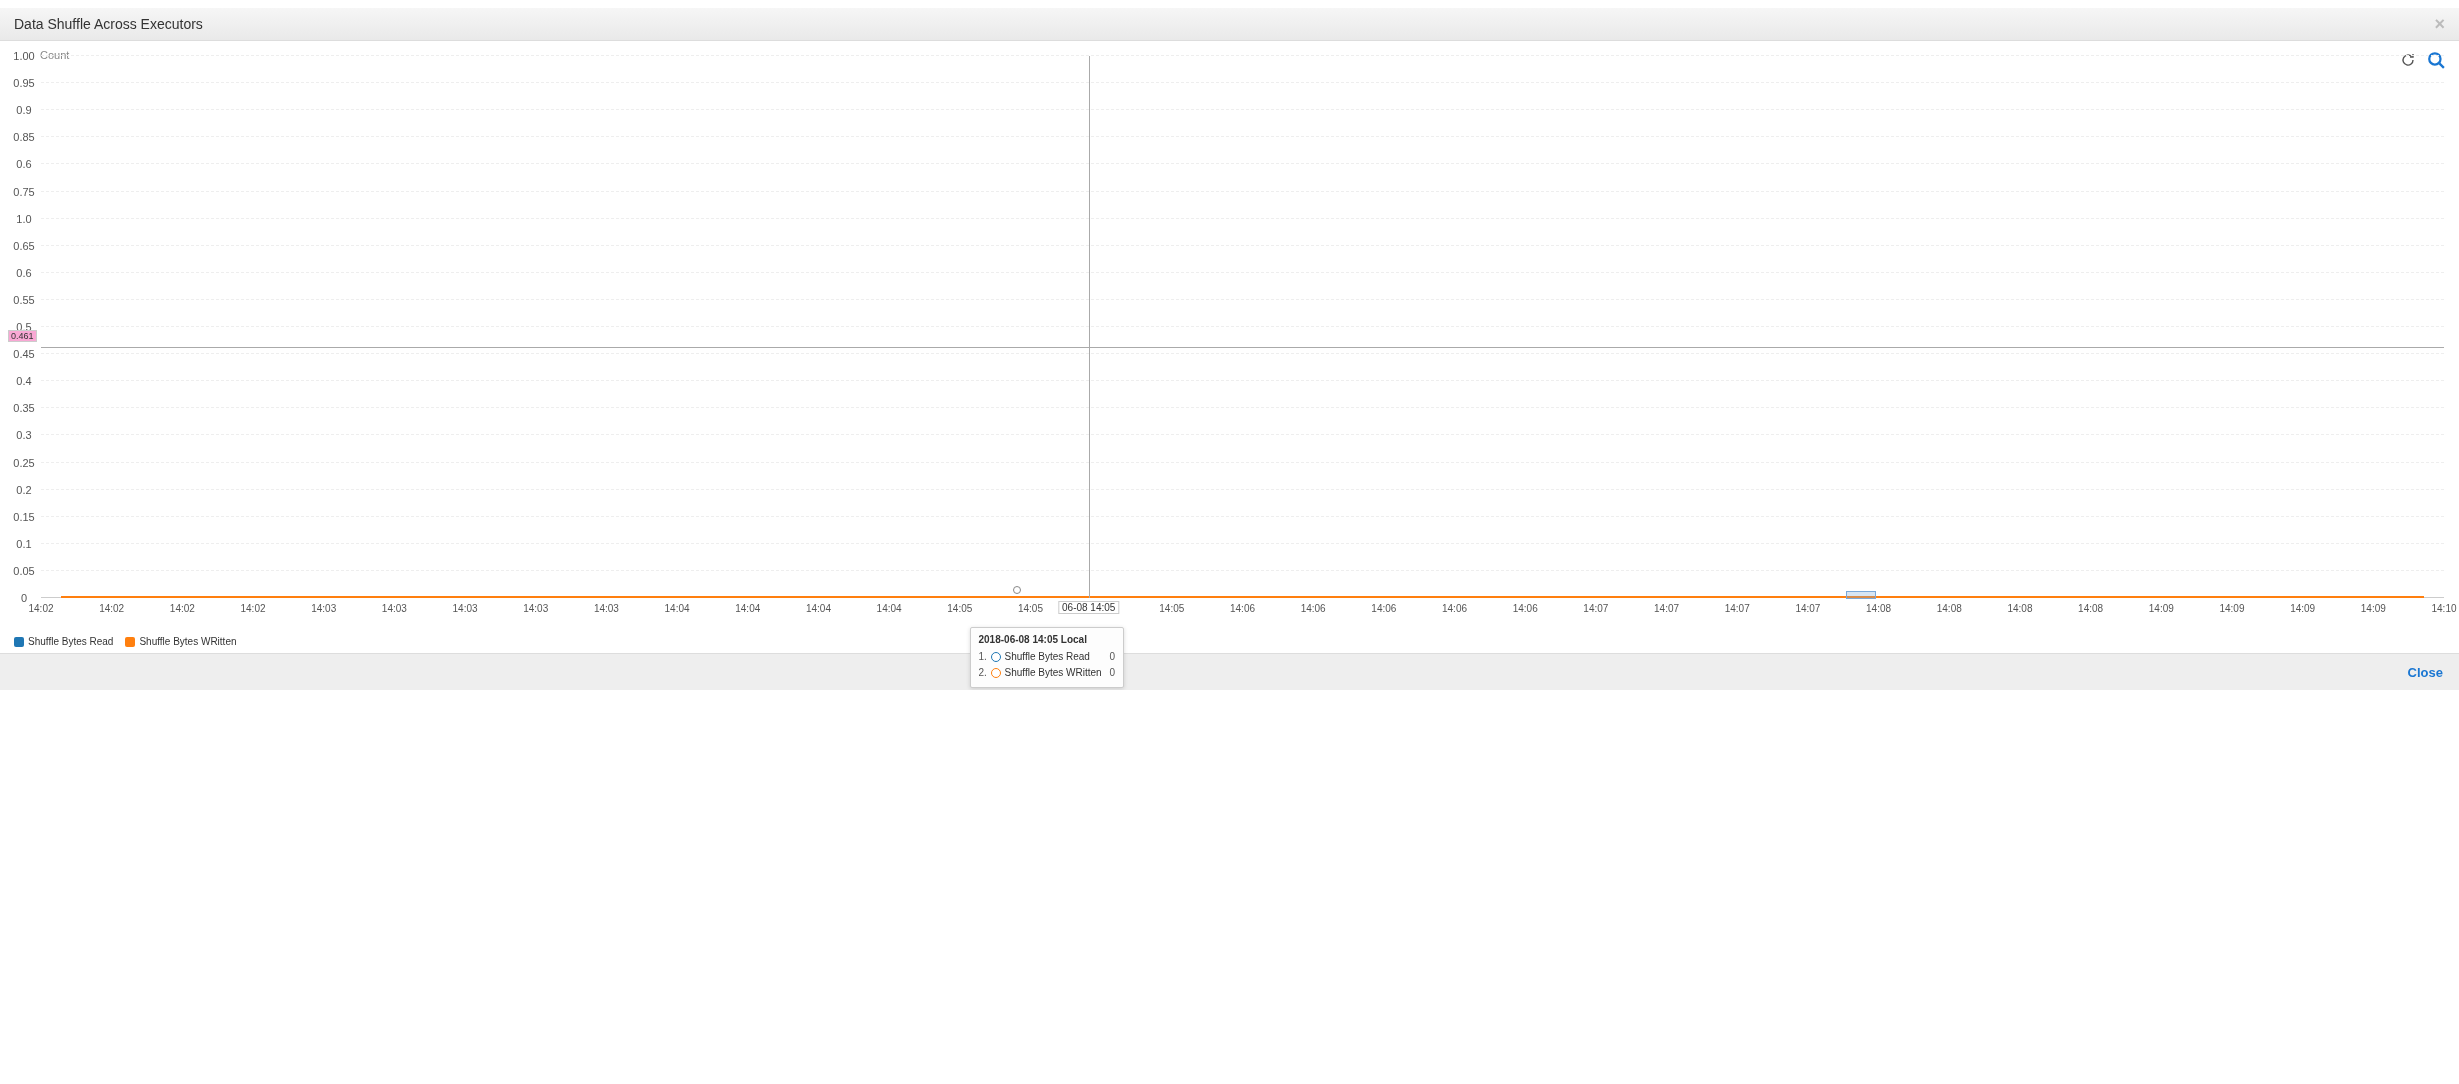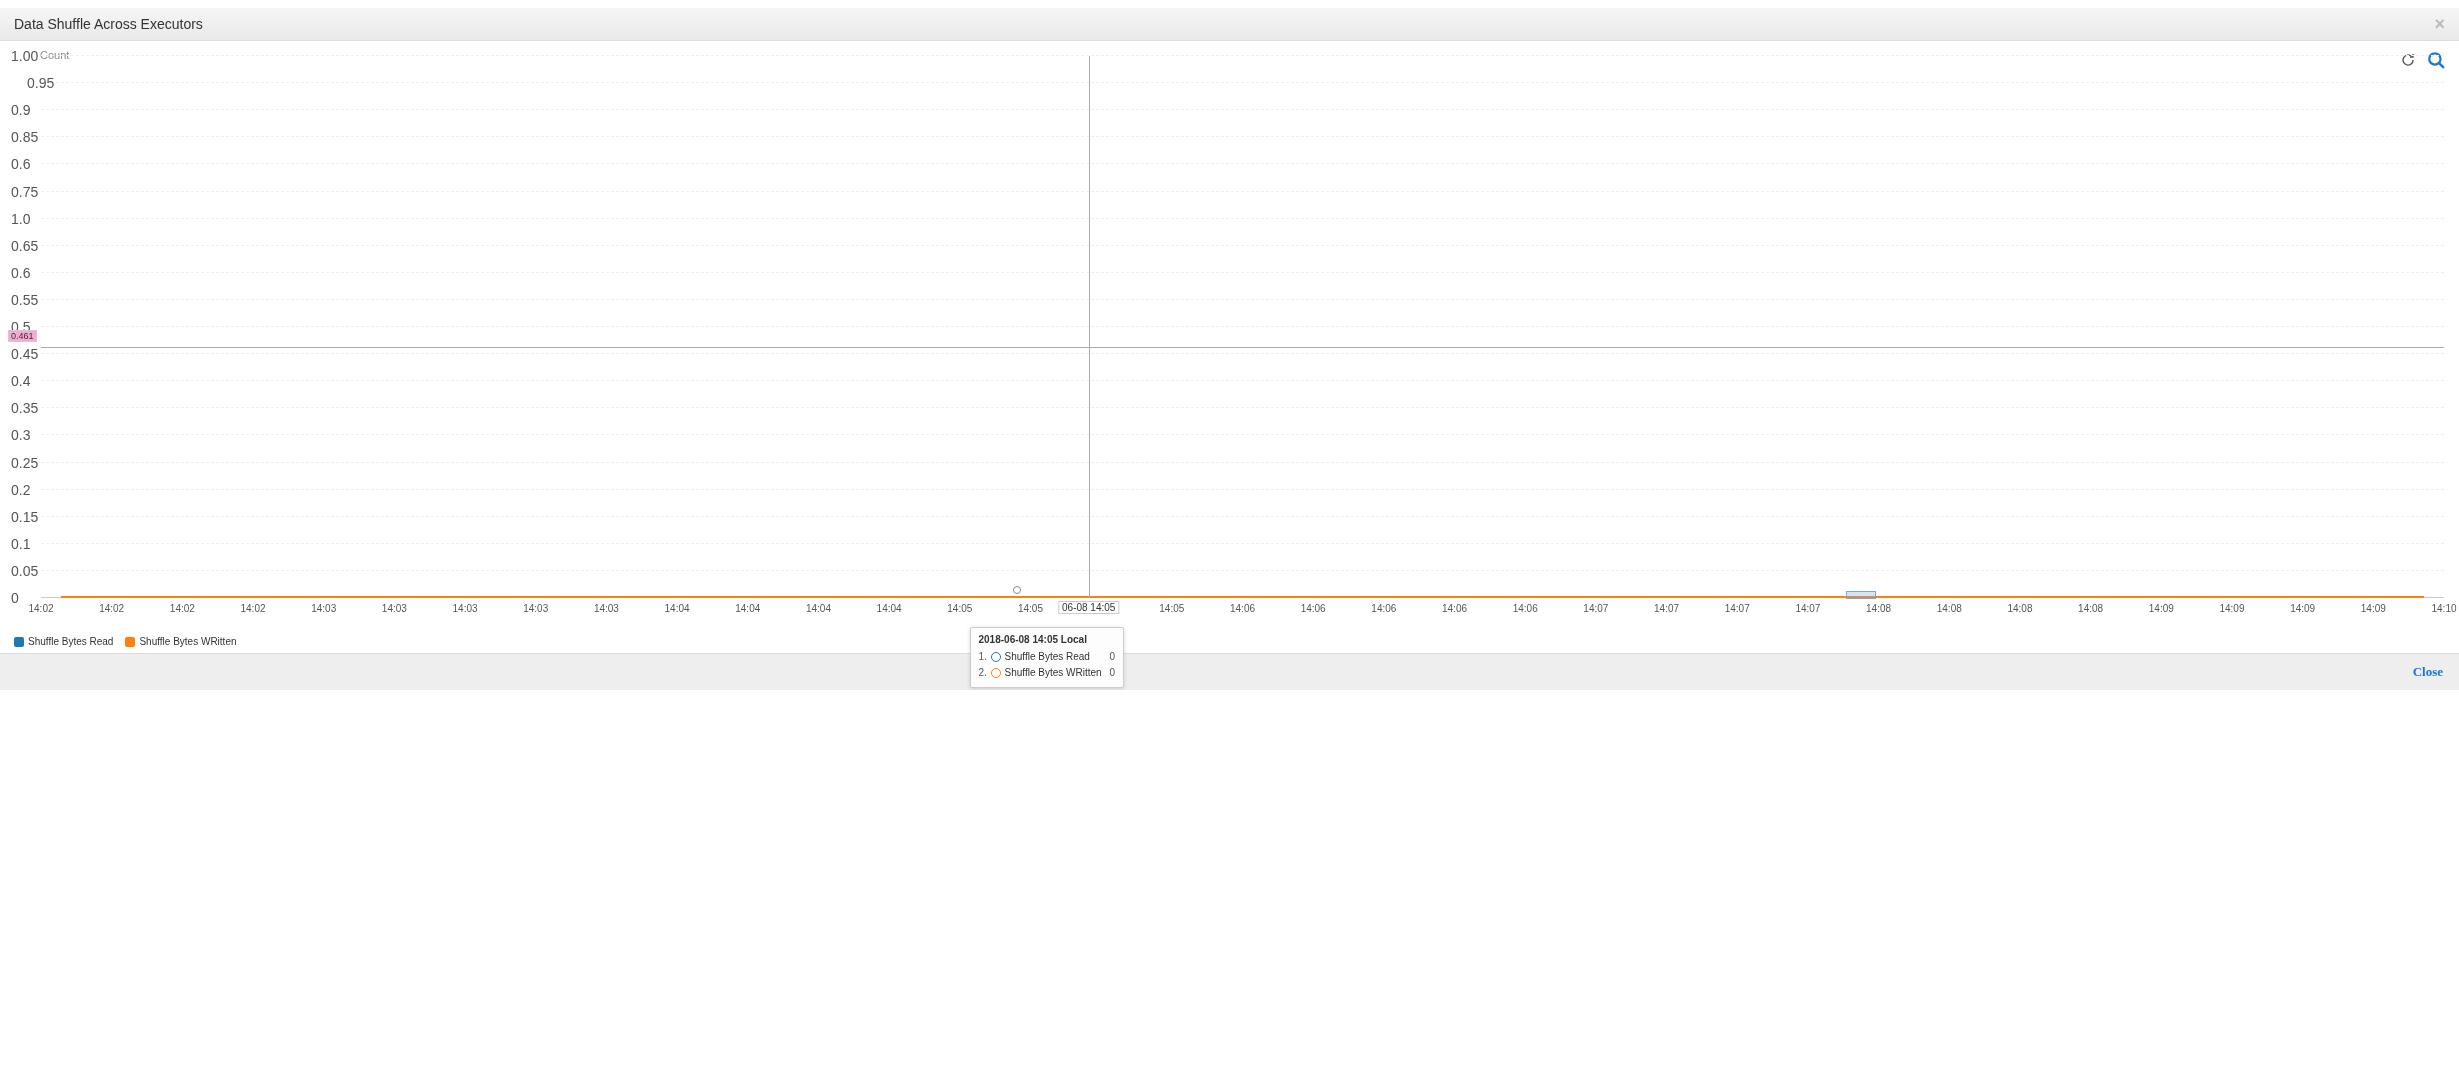--- a/index.html
+++ b/index.html
@@ -22,21 +22,21 @@
   .tool-icon { width:18px; height:18px; cursor:pointer; display:inline-flex; align-items:center; justify-content:center; }
 
   .chart-wrap { position:relative; height:612px; padding:0 14px; }
   .ylabel { position:absolute; left:40px; top:8px; font-size:11px; color:#888; }
 
   
   .plot { position:absolute; left:40px; right:14px; top:14px; bottom:54px; border:1px solid transparent; }
   .grid-line { position:absolute; left:0; right:0; border-top:1px dashed #eee; height:0; }
   .x-axis { position:absolute; left:0; right:0; bottom:0; border-top:1px solid #ccc; height:0; }
   .x-tick { position:absolute; bottom:-16px; transform:translateX(-50%); font-size:10px; color:#555; white-space:nowrap;margin-top:43px; }
-  .y-tick { position:absolute; left:-30px; transform:translateY(50%); font-size:14px; color:#555; text-align:left; width:26px; }
+  .y-tick { position:absolute; left:-30px; transform:translateY(50%); font-size:11px; color:#555; text-align:center; width:26px; }
 
   .crosshair-v { position:absolute; top:0; bottom:0; width:0; border-left:1px solid #aaa; }
   .crosshair-h { position:absolute; left:0; right:0; height:0; border-top:1px solid #aaa; }
   .crosshair-h-lbl {
     position:absolute; left:-33px; transform:translateY(-50%);
     font-size:9px; background:#f9a8d4; border:1px solid #ccc; padding:0 2px;
   }
   .crosshair-x-lbl {
     position:absolute; bottom:-16px; transform:translateX(-50%);
     font-size:10px; background:#fff; border:1px solid #ccc; padding:0 3px;
@@ -61,21 +61,21 @@
   .tooltip .tt-title { font-weight:bold; margin-bottom:4px; white-space:nowrap; }
   .tooltip .tt-row { display:flex; align-items:center; white-space:nowrap; line-height:16px; }
   .tt-idx { width:12px; color:#555; }
   .tt-dot { width:8px; height:8px; border-radius:50%; border:1.5px solid; background:#fff; margin-right:4px; flex:none; }
   .tt-label { flex:1; padding-right:8px; }
   .tt-val { color:#555; }
 
   
   .footer {
     display:flex; justify-content:flex-end; align-items:center;
-    height:36px; background:#eee; border-top:1px solid #ddd; padding:0 16px;font-family:Liberation Serif, serif;
+    height:36px; background:#eee; border-top:1px solid #ddd; padding:0 16px;
   }
   .footer a { color:#1976d2; font-size:13px; font-weight:600; text-decoration:none; }
 </style>
 </head>
 <body>
 
 <div class="header">
   <span>Data Shuffle Across Executors</span>
   <span class="close-x">×</span>
 </div>
@@ -133,21 +133,21 @@
         <div class="y-tick" style="bottom: 70%;">1.0</div>
         <div class="grid-line" style="bottom: 75%;"></div>
         <div class="y-tick" style="bottom: 75%;">0.75</div>
         <div class="grid-line" style="bottom: 80%;"></div>
         <div class="y-tick" style="bottom: 80%;">0.6</div>
         <div class="grid-line" style="bottom: 85%;"></div>
         <div class="y-tick" style="bottom: 85%;">0.85</div>
         <div class="grid-line" style="bottom: 90%;"></div>
         <div class="y-tick" style="bottom: 90%;">0.9</div>
         <div class="grid-line" style="bottom: 95%;"></div>
-        <div class="y-tick" style="bottom: 95%; margin-left: 16px;">0.95</div>
+        <div class="y-tick" style="bottom: 95%;">0.95</div>
         <div class="grid-line" style="bottom: 100%;"></div>
         <div class="y-tick" style="bottom: 100%;">1.00</div>
         <div class="x-axis"></div>
         <div class="x-tick" style="left: 0%;">14:02</div>
         <div class="x-tick" style="left: 2.94118%;">14:02</div>
         <div class="x-tick" style="left: 5.88235%;">14:02</div>
         <div class="x-tick" style="left: 8.82353%;">14:02</div>
         <div class="x-tick" style="left: 11.7647%;">14:03</div>
         <div class="x-tick" style="left: 14.7059%;">14:03</div>
         <div class="x-tick" style="left: 17.6471%;">14:03</div>

